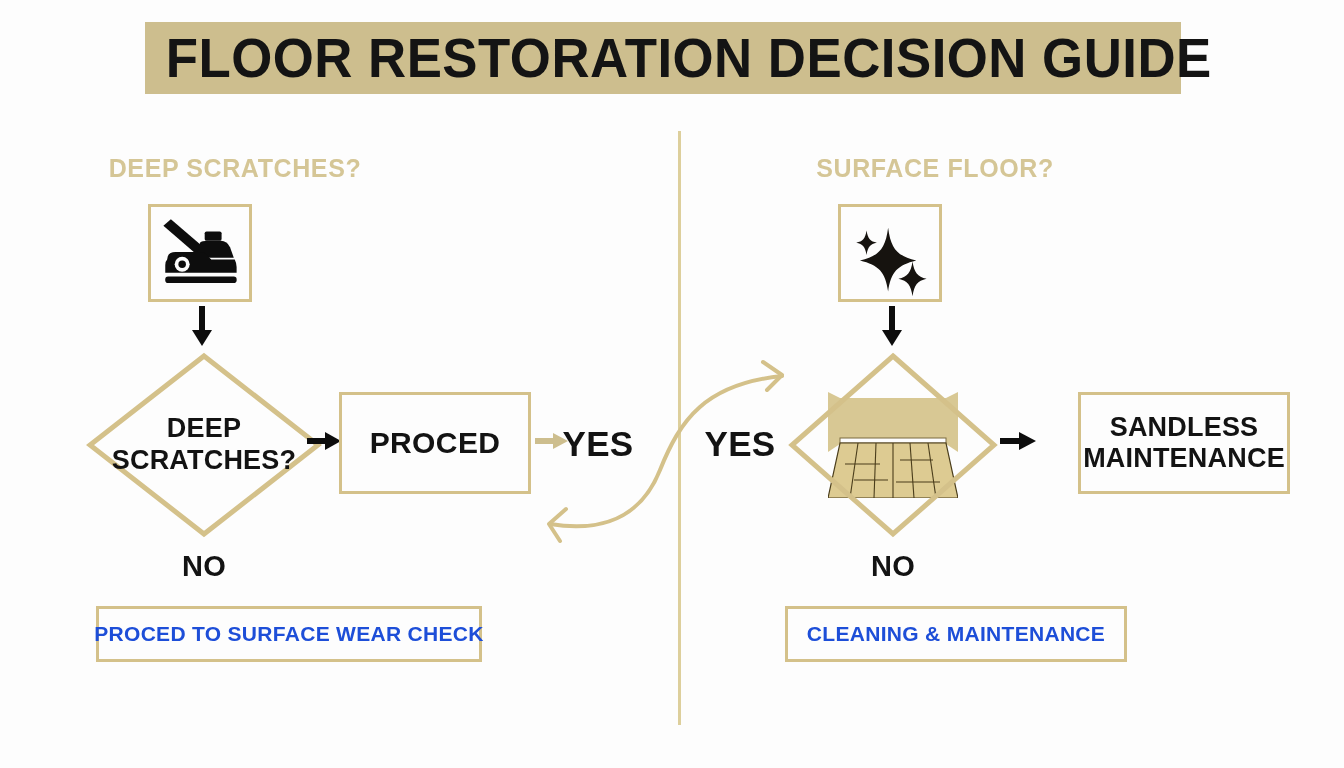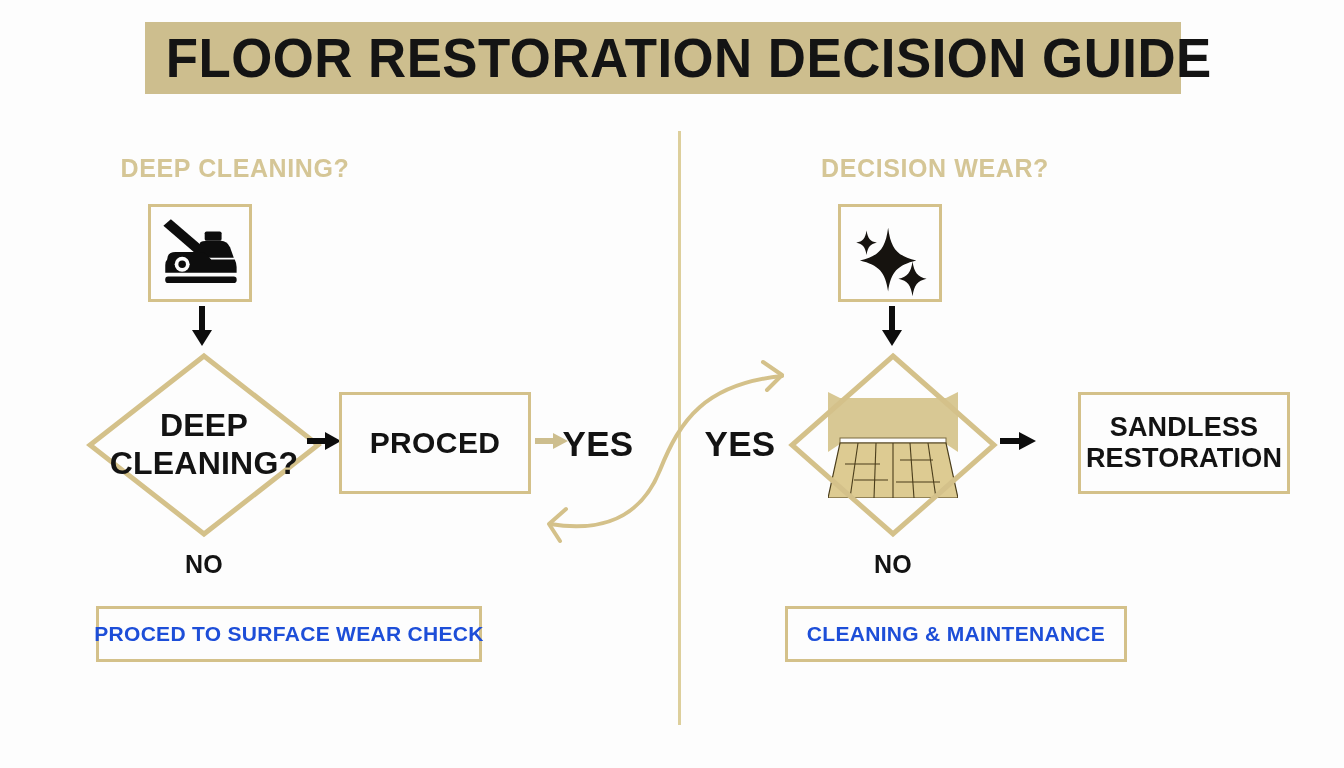--- a/index.html
+++ b/index.html
@@ -94,21 +94,21 @@
     position: absolute;
     left: 0;
     top: 0;
     width: 100%;
     height: 100%;
     display: flex;
     flex-direction: column;
     align-items: center;
     justify-content: center;
     font-family: "Liberation Sans Narrow", "Liberation Sans", sans-serif;
-    font-size: 32px;
+    font-size: 27px;
     font-weight: bold;
     color: #131313;
     line-height: 1.18;
     text-align: center;
     letter-spacing: 0.2px;
   }
 
   
   .result-box {
     position: absolute;
@@ -144,21 +144,21 @@
     letter-spacing: 0.3px;
     white-space: nowrap;
   }
   #box-proceed  { left: 96px;  top: 606px; width: 386px; height: 56px; }
   #box-cleaning { left: 785px; top: 606px; width: 342px; height: 56px; }
 
   
   .no-label {
     position: absolute;
     font-family: "Liberation Sans Narrow", "Liberation Sans", sans-serif;
-    font-size: 25px;
+    font-size: 29px;
     font-weight: bold;
     color: #131313;
     text-align: center;
     letter-spacing: 0.3px;
   }
   #no-left  { left: 154px; top: 550px; width: 100px; }
   #no-right { left: 843px; top: 550px; width: 100px; }
 
   
   .yes-label {
@@ -182,22 +182,22 @@
 </style>
 </head>
 <body>
 
 <div id="canvas">
 
   <div id="title-band">
     <div id="title-text">FLOOR RESTORATION DECISION GUIDE</div>
   </div>
 
-  <div id="header-left" class="col-header">DEEP CLEANING?</div>
-  <div id="header-right" class="col-header">DECISION WEAR?</div>
+  <div id="header-left" class="col-header">DEEP SCRATCHES?</div>
+  <div id="header-right" class="col-header">SURFACE FLOOR?</div>
 
   <div id="divider"></div>
 
   <div id="icon-box-left" class="icon-box">
     <svg class="icon-svg" viewBox="0 0 104 98">
       <g fill="#0d0d0d">
 
         <path d="M13 20 L21 13 L57 44 L50 52 Z"></path>
 
         <rect x="57" y="26" width="18" height="10" rx="2"></rect>
@@ -218,21 +218,21 @@
     <path d="M13 0 L13 26" stroke="#0d0d0d" stroke-width="6" fill="none"></path>
     <path d="M13 40 L3 24 L23 24 Z" fill="#0d0d0d"></path>
   </svg>
 
   <div id="diamond-left" class="diamond-wrap">
     <svg class="diamond-svg" viewBox="0 0 236 186" preserveAspectRatio="none">
       <polygon points="118,4 232,93 118,182 4,93" fill="#fdfdfd" stroke="#d4c18a" stroke-width="5"></polygon>
     </svg>
     <div class="diamond-label">
       <span>DEEP</span>
-      <span>CLEANING?</span>
+      <span>SCRATCHES?</span>
     </div>
   </div>
 
   <svg id="arrow-diamond-sanding" class="arrow-svg" viewBox="0 0 38 34">
     <path d="M2 17 L24 17" stroke="#0d0d0d" stroke-width="6" fill="none"></path>
     <path d="M36 17 L20 8 L20 26 Z" fill="#0d0d0d"></path>
   </svg>
 
   <div id="box-sanding" class="result-box">
     <span>PROCED</span>
@@ -319,21 +319,21 @@
     </svg>
   </div>
 
   <svg id="arrow-diamond-sandless" class="arrow-svg" viewBox="0 0 42 34">
     <path d="M4 17 L26 17" stroke="#0d0d0d" stroke-width="6" fill="none"></path>
     <path d="M40 17 L23 8 L23 26 Z" fill="#0d0d0d"></path>
   </svg>
 
   <div id="box-sandless" class="result-box">
     <span>SANDLESS</span>
-    <span>RESTORATION</span>
+    <span>MAINTENANCE</span>
   </div>
 
   <div id="no-right" class="no-label">NO</div>
 
   <div id="box-cleaning" class="bottom-box">
     <span>CLEANING &amp; MAINTENANCE</span>
   </div>
 
 </div>
 

